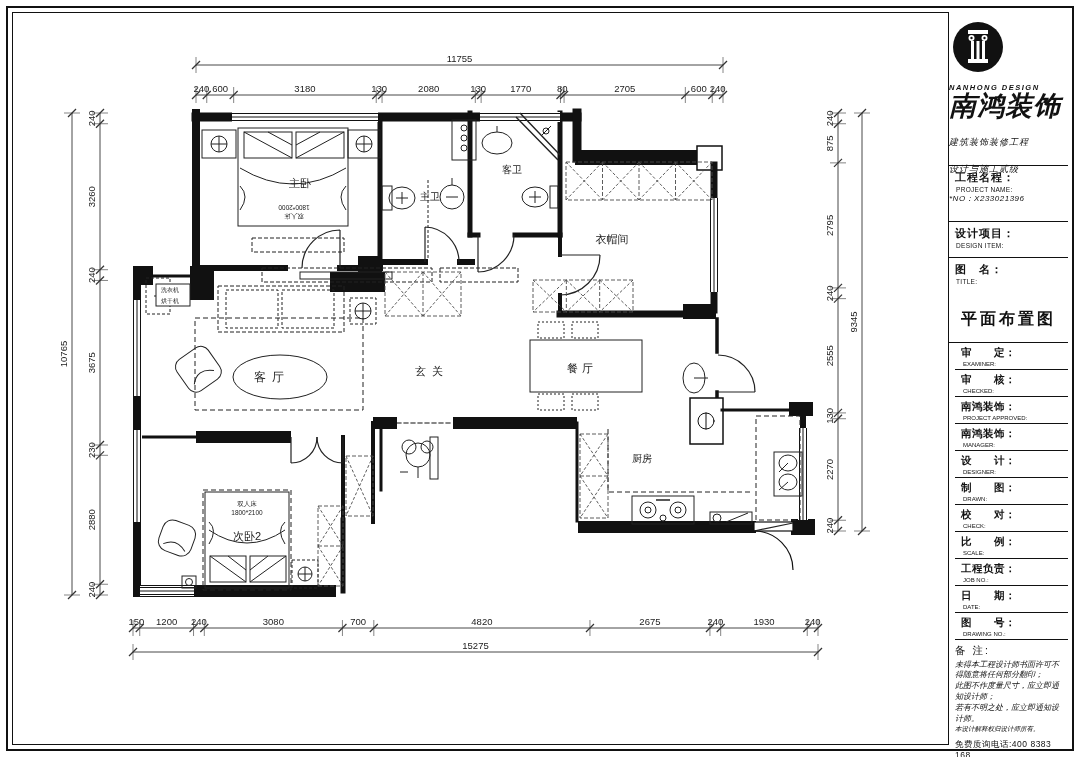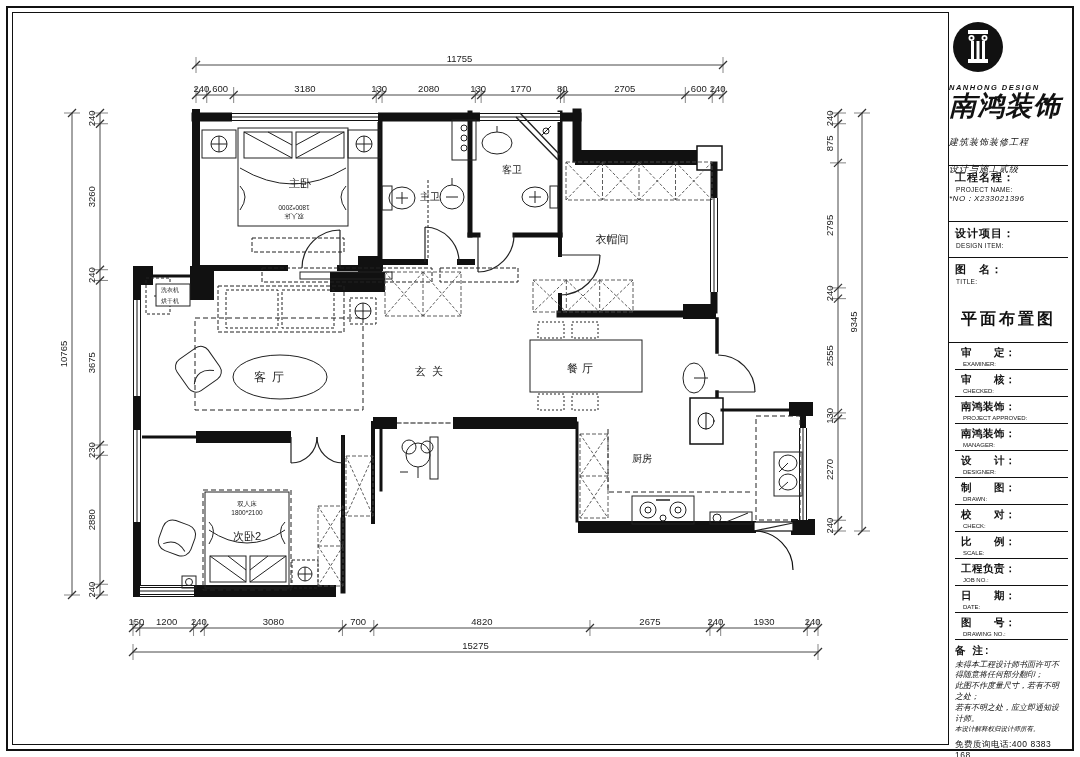--- a/index.html
+++ b/index.html
@@ -19,21 +19,21 @@
   .cert{font-size:9px;margin-top:14px;letter-spacing:1px;}
   .cert-no{font-size:8px;margin-top:17px;letter-spacing:.5px;}
   .tb-box .cn{font-size:11px;font-weight:bold;letter-spacing:1px;padding:4px 0 0 6px;}
   .tb-box .en{font-size:6.5px;padding:1px 0 0 7px;letter-spacing:.3px;}
   .box1{height:56px;} .box2{height:36px;} .box3{height:85px;}
   .drawing-title{font-size:16px;font-weight:bold;letter-spacing:3px;text-align:center;margin-top:24px;}
   .tb-row{height:27px;border-bottom:1.2px solid #111;margin-left:6px;}
   .tb-row .cn{font-size:10.5px;font-weight:bold;letter-spacing:.5px;padding:3px 0 0 6px;}
   .tb-row .en{font-size:6px;padding:1px 0 0 8px;}
   .notes{padding:4px 5px 0 6px;font-size:8px;line-height:1.3;}
-  .notes .nt{font-size:10.5px;font-weight:bold;letter-spacing:2px;margin-bottom:2px;}
+  .notes .nt{font-size:10.5px;font-weight:normal;letter-spacing:2px;margin-bottom:2px;}
   .notes .nl{margin-bottom:1px;font-style:italic;}
   .notes .nl.small{font-size:6.5px;}
   .hotline{font-size:8.5px;margin-top:6px;letter-spacing:.5px;}
 </style>
 </head>
 <body>
 
 <div class="sheet">
   <div class="frame-outer"></div>
   <div class="frame-inner"></div>
@@ -527,20 +527,20 @@
         </div>
         <div class="tb-row">
           <div class="cn">图　　号：</div>
           <div class="en">DRAWING NO.:</div>
         </div>
       </div>
     <div class="notes">
       <div class="nt">备 注:</div>
       <div id="note-lines">
           <div class="nl">未得本工程设计师书面许可不得随意将任何部分翻印；</div>
-          <div class="nl">此图不作度量尺寸，若有不明之处；</div>
+          <div class="nl">此图不作度量尺寸，应立即通知设计师；</div>
           <div class="nl">若有不明之处，应立即通知设计师。</div>
           <div class="nl small">本设计解释权归设计师所有。</div>
         </div>
       <div class="hotline">免费质询电话:400 8383 168</div>
     </div>
   </div>
 </div>
 
 </body></html>

